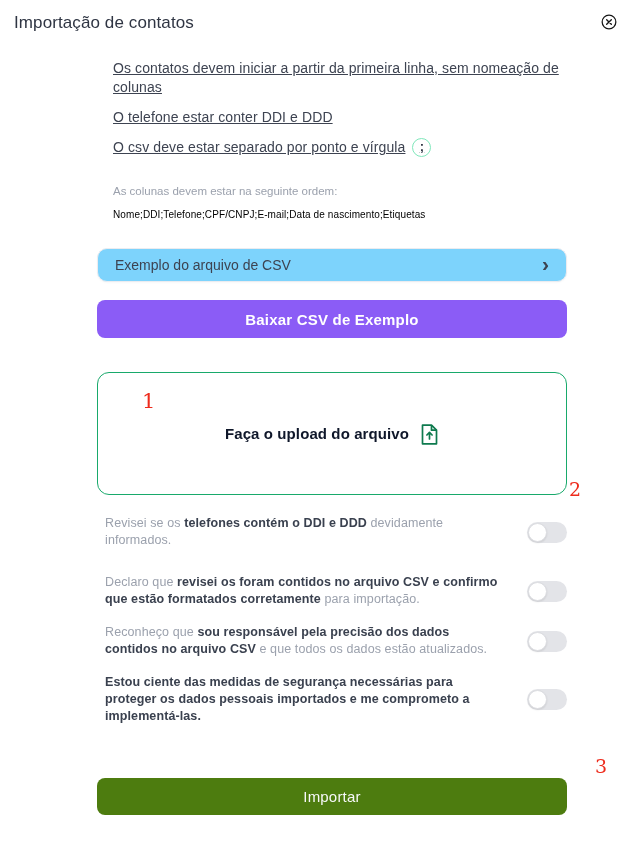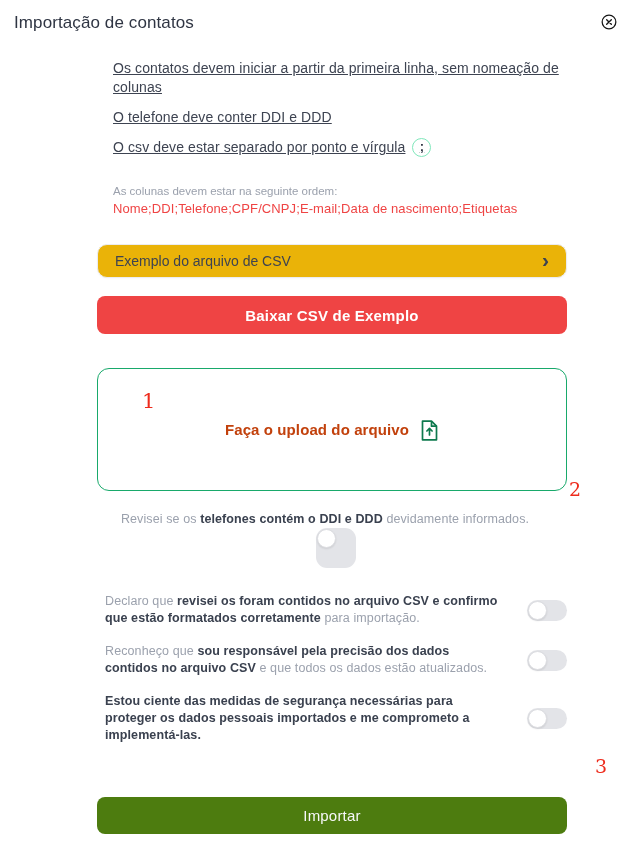--- a/index.html
+++ b/index.html
@@ -18,46 +18,46 @@
 
   .instructions { padding-left:16px; margin-top:26px; }
   .instr-line { font-size:14px; color:#3d4351; line-height:19px; margin-bottom:11px; letter-spacing:.1px;text-decoration:underline; }
   .instr-line.with-badge { display:flex; align-items:flex-start; margin-bottom:6px; }
   .semicolon-badge {
     display:inline-flex; align-items:center; justify-content:center;
     width:19px; height:19px; border:1.6px solid #80e7bb; border-radius:50%;
     font-size:13px; font-weight:700; color:#2f3543; margin-left:7px; padding-bottom:3px;
   }
   .order-caption { font-size:11.5px; color:#9ba1ad; margin-top:28px; }
-  .order-value { font-size:13px; color:#ef4444; margin-top:4px; letter-spacing:.1px; }
+  .order-value { font-size:10px; color:#000000; margin-top:12px; letter-spacing:.1px; }
 
   .example-card {
     margin-top:28px; height:28px; border:1px solid #ebecf0; border-radius:10px;
     display:flex; align-items:center; justify-content:space-between; padding:16px 17px;
-    background:#eab308; cursor:pointer; box-shadow:0 1px 2px rgba(40,45,60,.03);
+    background:#7dd3fc; cursor:pointer; box-shadow:0 1px 2px rgba(40,45,60,.03);
   }
   .example-card .label { font-size:14px; font-weight:500; color:#3d4351; }
   .example-card .chevron { font-size:21px; line-height:1; color:#3d4351; font-weight:600; padding-bottom:3px; }
 
   .download-btn {
     display:block; width:100%; margin-top:18px; height:38px; border:none; border-radius:8px;
-    background:#ef4444; color:#ffffff; font-size:15px; font-weight:600; font-family:inherit;
+    background:#8b5cf6; color:#ffffff; font-size:15px; font-weight:600; font-family:inherit;
     letter-spacing:.2px; cursor:pointer;
   }
 
   .upload-box {
     margin-top:34px; height:123px; border:1px solid #18a96b; border-radius:12px;
     display:flex; align-items:center; justify-content:center; cursor:pointer; background:#fff;
   }
-  .upload-label { font-size:15px; font-weight:600; color:#c2410c; letter-spacing:.1px; }
+  .upload-label { font-size:15px; font-weight:600; color:#0f172a; letter-spacing:.1px; }
   .upload-icon { margin-left:11px; transform:translateY(3px); }
 
   .toggles { margin-top:20px; padding-left:8px; }
   .toggle-row { display:flex; align-items:center; margin-bottom:16px; }
-  .toggle-row.single { margin-bottom:25px;flex-direction:column; }
+  .toggle-row.single { margin-bottom:25px; }
   .toggle-text { flex:1; font-size:12.5px; line-height:17px; color:#9ba1ad; padding-right:22px; letter-spacing:.1px; }
   .toggle-text b { color:#3a414f; font-weight:700; }
   .switch {
     position:relative; width:40px; height:21px; flex:0 0 40px; border-radius:11px;
     background:#e3e4e8; border:none; cursor:pointer; padding:0;
   }
   .switch .knob {
     position:absolute; left:1px; top:1px; width:19px; height:19px; border-radius:50%;
     background:#ffffff; border:1px solid #dcdde1; box-shadow:0 1px 2px rgba(0,0,0,.10);
   }
@@ -87,21 +87,21 @@
         <path d="M7.4 7.4 L12.6 12.6 M12.6 7.4 L7.4 12.6" stroke="#161616" stroke-width="1.5" stroke-linecap="round"></path>
       </svg>
     </span>
   </button>
 </div>
 
 <div class="content">
 
   <div class="instructions">
     <div class="instr-line">Os contatos devem iniciar a partir da primeira linha, sem nomeação de colunas</div>
-    <div class="instr-line">O telefone deve conter DDI e DDD</div>
+    <div class="instr-line">O telefone estar conter DDI e DDD</div>
     <div class="instr-line with-badge">
       <span>O csv deve estar separado por ponto e vírgula</span>
       <span class="semicolon-badge">;</span>
     </div>
     <div class="order-caption">As colunas devem estar na seguinte ordem:</div>
     <div class="order-value">Nome;DDI;Telefone;CPF/CNPJ;E-mail;Data de nascimento;Etiquetas</div>
   </div>
 
   <div class="example-card">
     <span class="label">Exemplo do arquivo de CSV</span>

